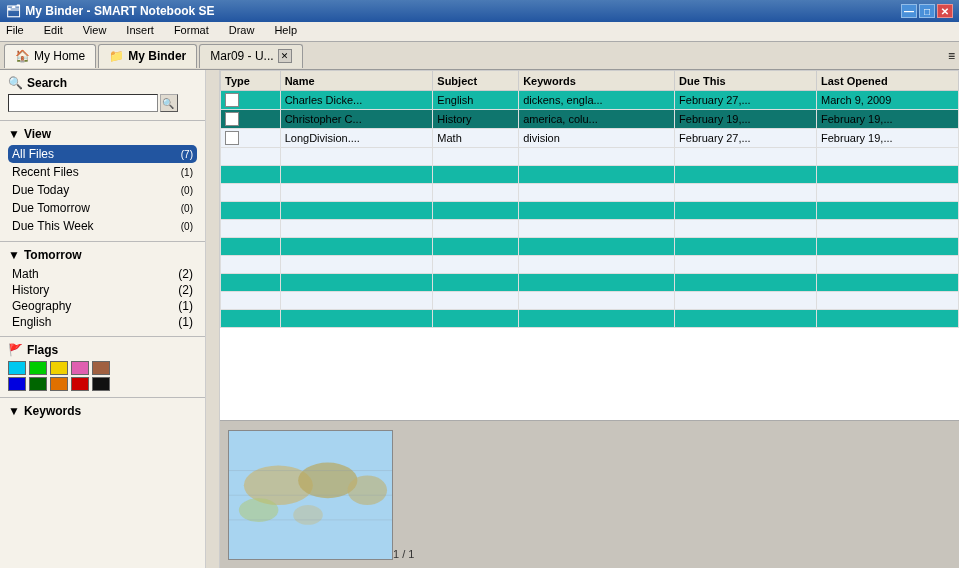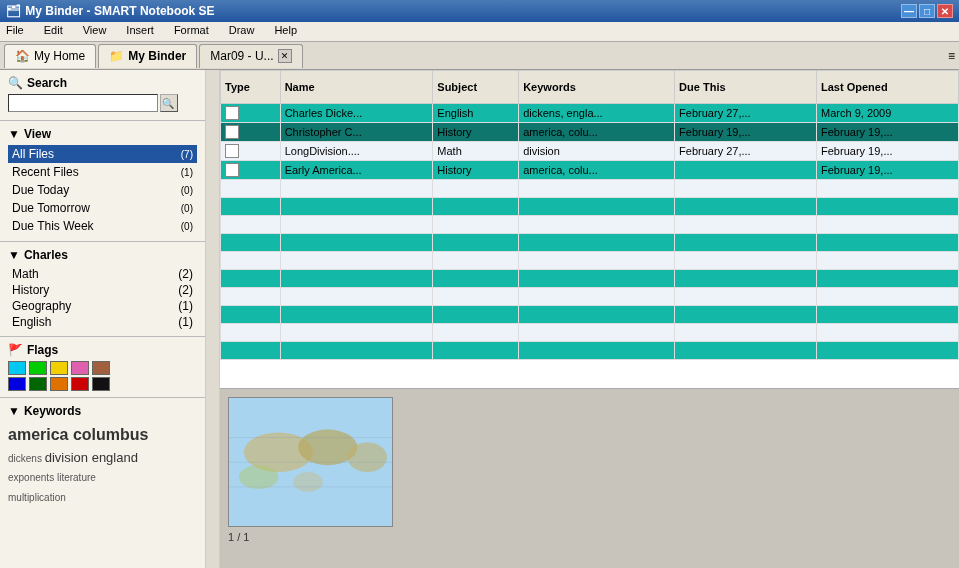--- a/index.html
+++ b/index.html
@@ -117,21 +117,21 @@
       font-size: 10px; cursor: pointer;
     }
 
     
     .section-view { padding: 4px 8px; }
     .view-item {
       display: flex; align-items: center; justify-content: space-between;
       padding: 2px 4px;
       cursor: pointer;
       font-size: 11px;
-      border-radius: 0;
+      border-radius: 5px;
     }
     .view-item.active { background: #2255a0; color: white; }
     .view-count { font-size: 10px; }
 
     
     .section-subjects { padding: 4px 8px; }
     .subject-item {
       display: flex; align-items: center; justify-content: space-between;
       padding: 1px 4px;
       font-size: 11px;
@@ -164,21 +164,21 @@
       flex: 1;
       background: white;
       overflow: hidden;
     }
     table {
       width: 100%;
       border-collapse: collapse;
     }
     thead tr {
       background: #e8e4d8;
-      height: 33px;
+      height: 20px;
     }
     th {
       border: 1px solid #ccc;
       padding: 2px 4px;
       text-align: left;
       font-size: 11px;
       font-weight: bold;
       white-space: nowrap;
     }
     td {
@@ -195,25 +195,24 @@
     .file-icon {
       width: 14px; height: 14px;
       background: white;
       border: 1px solid #888;
       display: inline-block;
       vertical-align: middle;
     }
 
     
     .preview-panel {
-      height: 180px;
+      height: 148px;
       background: #c8c4bc;
       display: flex;
-      flex-direction: column;
-      align-items: flex-start;
+      align-items: flex-end;
       padding: 8px;
       border-top: 1px solid #aaa;
     }
     .preview-image {
       width: 165px;
       height: 130px;
       background: linear-gradient(135deg, #a8d4f0 0%, #c8e8f8 30%, #b0c8a0 60%, #d0e8d0 100%);
       border: 1px solid #888;
       position: relative;
       overflow: hidden;
@@ -314,21 +313,21 @@
           <span>Due This Week</span>
           <span class="view-count">(0)</span>
         </div>
       </div>
 
       <div class="divider"></div>
 
       <div class="section-subjects">
         <div class="section-header">
           <span>▼</span>
-          <span>Charles</span>
+          <span>Tomorrow</span>
         </div>
         <div class="subject-item">
           <span>Math</span>
           <span>(2)</span>
         </div>
         <div class="subject-item">
           <span>History</span>
           <span>(2)</span>
         </div>
         <div class="subject-item">
@@ -365,30 +364,20 @@
           </div>
         </div>
       </div>
 
       <div class="divider"></div>
 
       <div class="section-keywords">
         <div class="section-header">
           <span>▼</span>
           <span>Keywords</span>
-        </div>
-        <div class="keywords-area">
-          <span class="kw-large">america </span>
-          <span class="kw-large">columbus</span><br>
-          <span class="kw-small">dickens </span>
-          <span class="kw-med">division </span>
-          <span class="kw-med">england</span><br>
-          <span class="kw-small">exponents </span>
-          <span class="kw-small">literature</span><br>
-          <span class="kw-small">multiplication</span>
         </div>
       </div>
 
     </div>
 
     <div class="left-scroll"></div>
   </div>
 
   <div class="right-panel">
 
@@ -422,28 +411,20 @@
     <td>February 19,...</td>
   </tr>
             <tr class="row-even">
     <td><span class="file-icon"></span></td>
     <td>LongDivision....</td>
     <td>Math</td>
     <td>division</td>
     <td>February 27,...</td>
     <td>February 19,...</td>
   </tr>
-            <tr class="row-odd">
-    <td><span class="file-icon"></span></td>
-    <td>Early America...</td>
-    <td>History</td>
-    <td>america, colu...</td>
-    <td></td>
-    <td>February 19,...</td>
-  </tr>
             <tr class="row-even">
               <td></td>
               <td></td>
               <td></td>
               <td></td>
               <td></td>
               <td></td>
             </tr>
             <tr class="row-odd">
               <td></td>

